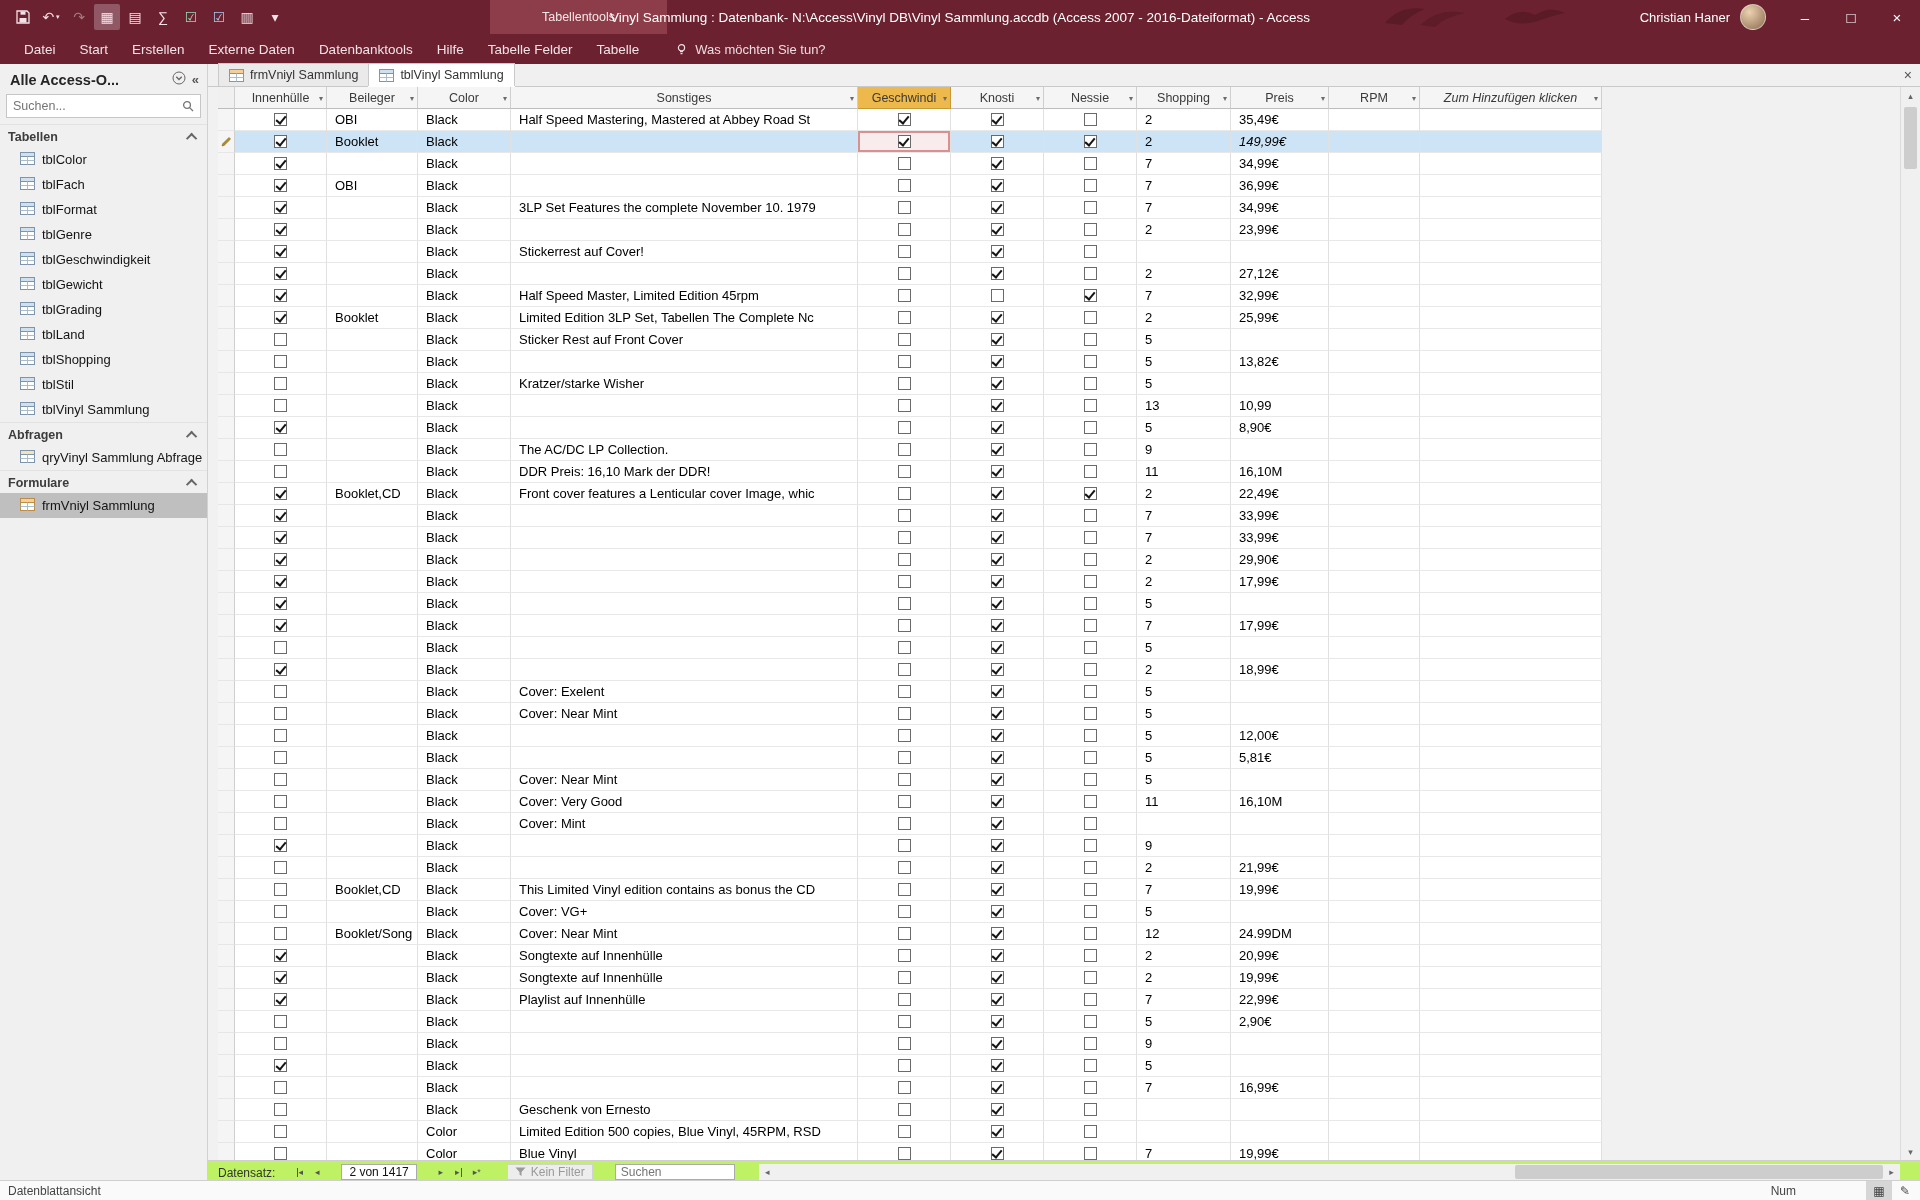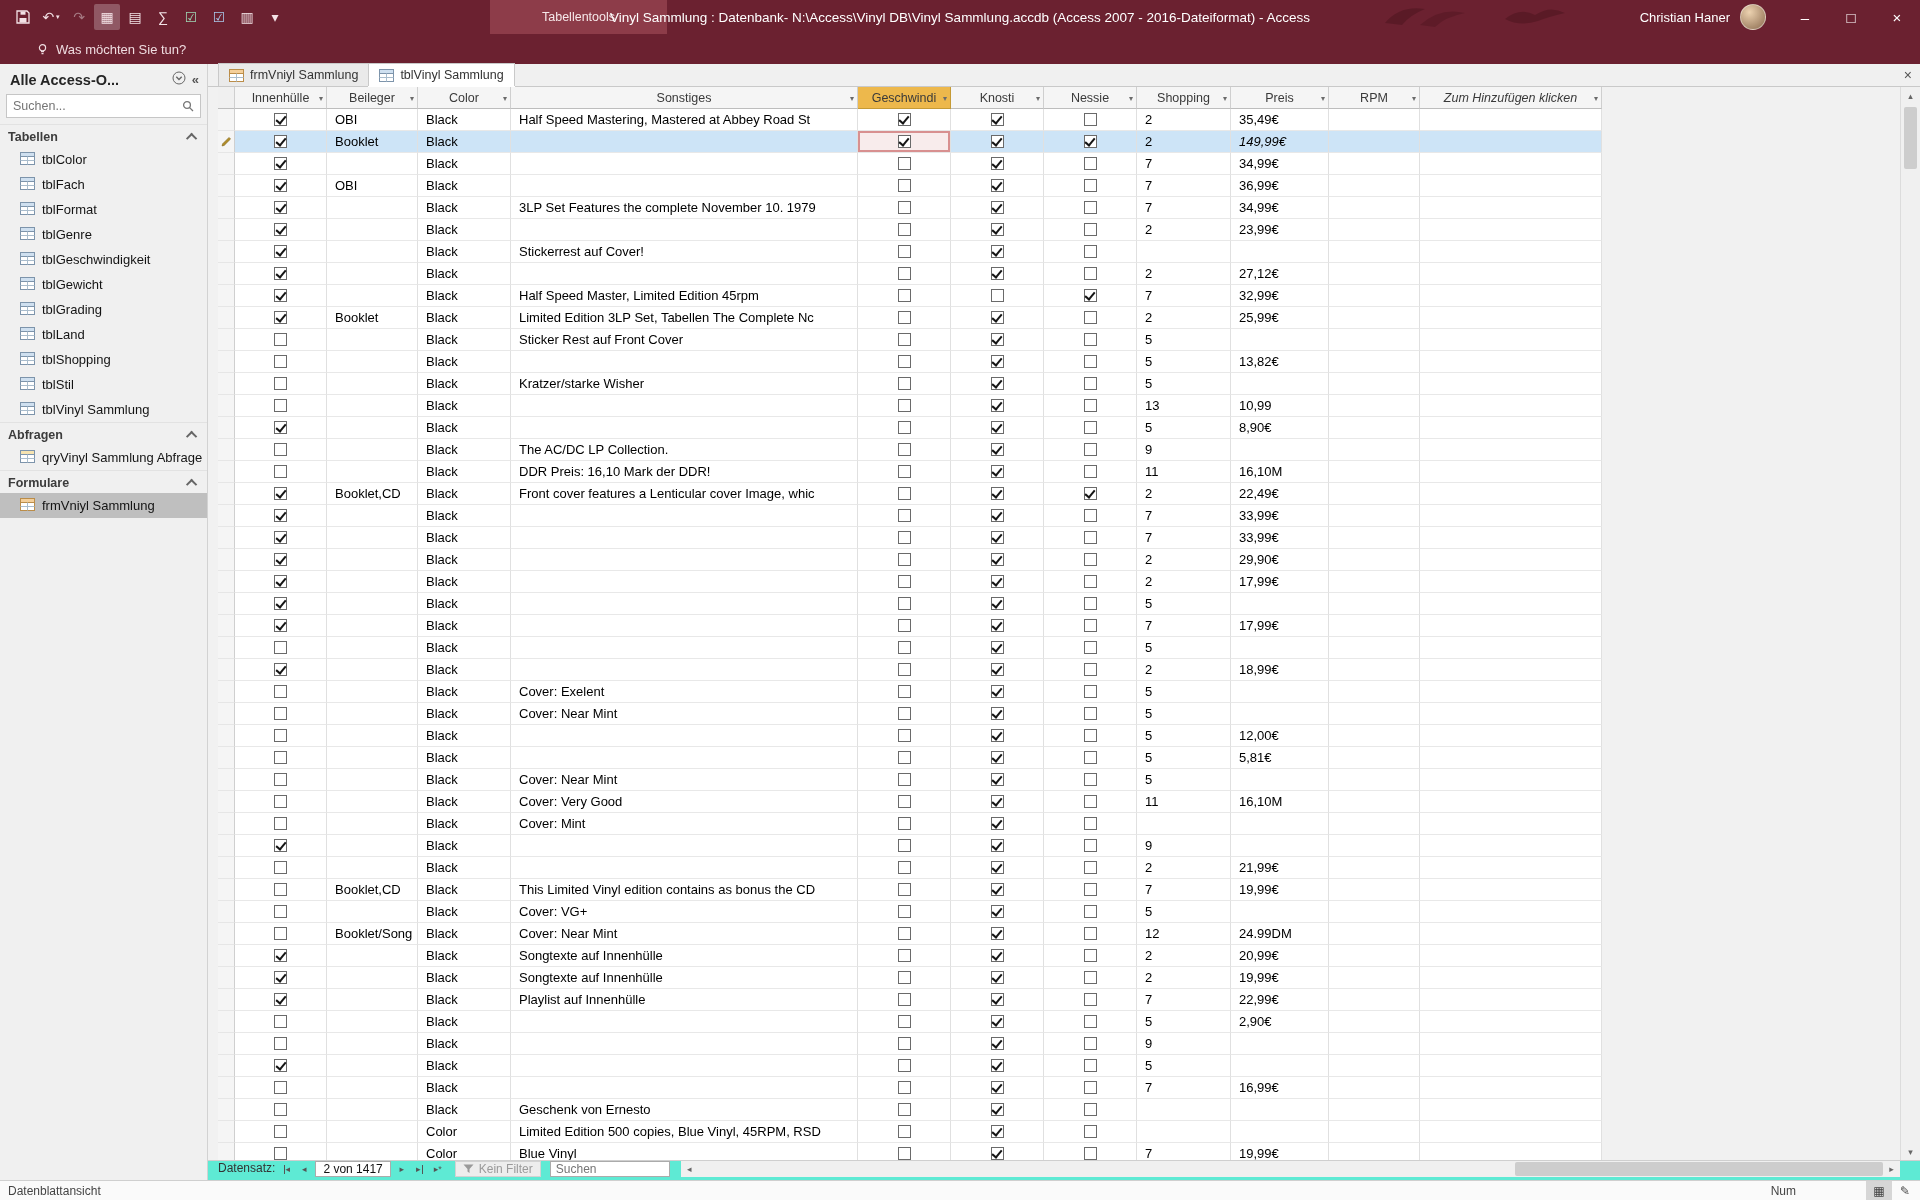--- a/index.html
+++ b/index.html
@@ -90,23 +90,23 @@
     overflow:hidden; white-space:nowrap; }
   .cell.check { justify-content:center; padding-left:0; }
   .cell.current { box-shadow:inset 0 0 0 2px var(--current-cell-border,#d89090);
     background:var(--current-cell-bg,#f8ecec); }
   .cb { width:13px; height:13px; border:1px solid #6a6a6a; background:#fff;
     display:flex; align-items:center; justify-content:center; }
   .cb.on::after { content:""; width:4px; height:8px; border-right:2px solid #151515;
     border-bottom:2px solid #151515; transform:rotate(40deg); margin-top:-2px; }
 
   
-  .recnav { position:absolute; left:208px; right:0; bottom:20px; height:20px; background:#5eead4;
-    border-top:1px solid #cfcfcf; display:flex; align-items:flex-start; font-size:12px; color:#333;
-    padding-left:10px; gap:3px; }
+  .recnav { position:absolute; left:208px; right:0; bottom:20px; height:20px; background:#bef264;
+    border-top:1px solid #cfcfcf; display:flex; align-items:flex-end; font-size:12px; color:#333;
+    padding-left:10px; gap:16px; }
   .navbtn { height:16px; min-width:16px; display:flex; align-items:center; justify-content:center;
     font-size:9px; color:#555; }
   .vbar { width:1px; height:9px; background:#555; display:inline-block; margin:0 1px; }
   .recbox { background:#fff; border:1px solid #ababab; padding:0 7px; height:16px;
     display:flex; align-items:center; font-size:12px; color:#111; }
   .filterbtn { display:flex; align-items:center; gap:5px; color:#9a9a9a; padding:0 7px; height:16px;
     background:#ededed; border:1px solid #d2d2d2; margin-left:6px; white-space:nowrap; }
   .rn-search { background:#fff; border:1px solid #ababab; height:16px; width:120px; font-size:12px;
     padding:0 5px; color:#333; outline:0; margin-left:6px; font-family:inherit; }
   .hscroll { flex:1; height:16px; display:flex; align-items:center; margin:0 20px 0 8px; }
@@ -191,20 +191,30 @@
     <span class="avatar"></span>
     <span class="winbtns">
         <span class="winbtn">–</span>
         <span class="winbtn">□</span>
         <span class="winbtn">×</span>
       </span>
   </div>
 </div>
 
 <div class="ribbonrow">
+  <div class="rtabs">
+      <span class="rtab">Datei</span>
+      <span class="rtab">Start</span>
+      <span class="rtab">Erstellen</span>
+      <span class="rtab">Externe Daten</span>
+      <span class="rtab">Datenbanktools</span>
+      <span class="rtab">Hilfe</span>
+      <span class="rtab">Tabelle Felder</span>
+      <span class="rtab">Tabelle</span>
+    </div>
   <div class="tellme">
     <svg width="13" height="13" viewBox="0 0 13 13">
       <circle cx="6.5" cy="4.8" r="3.1" fill="none" stroke="#efdce0" stroke-width="1.2"></circle>
       <path d="M5 8.6h3M5.5 10.6h2" stroke="#efdce0" stroke-width="1.2" fill="none"></path>
     </svg>
     <span>Was möchten Sie tun?</span>
   </div>
 </div>
 
 <div class="navpane">

